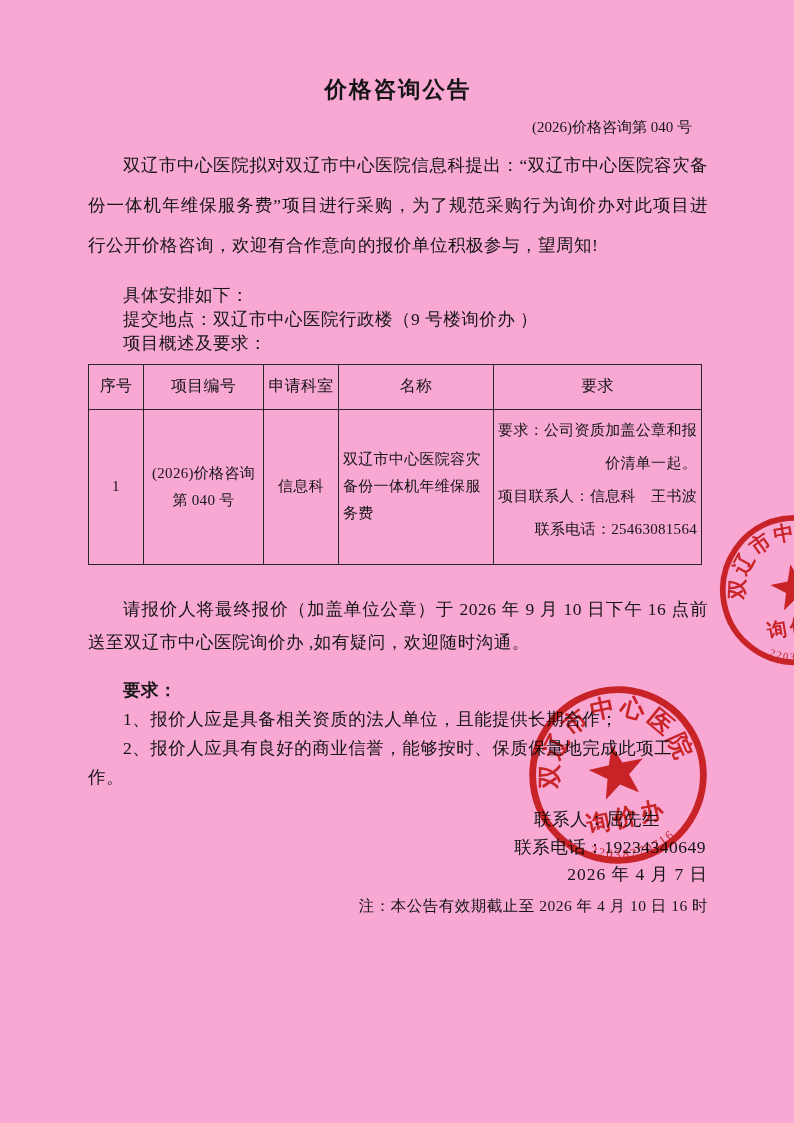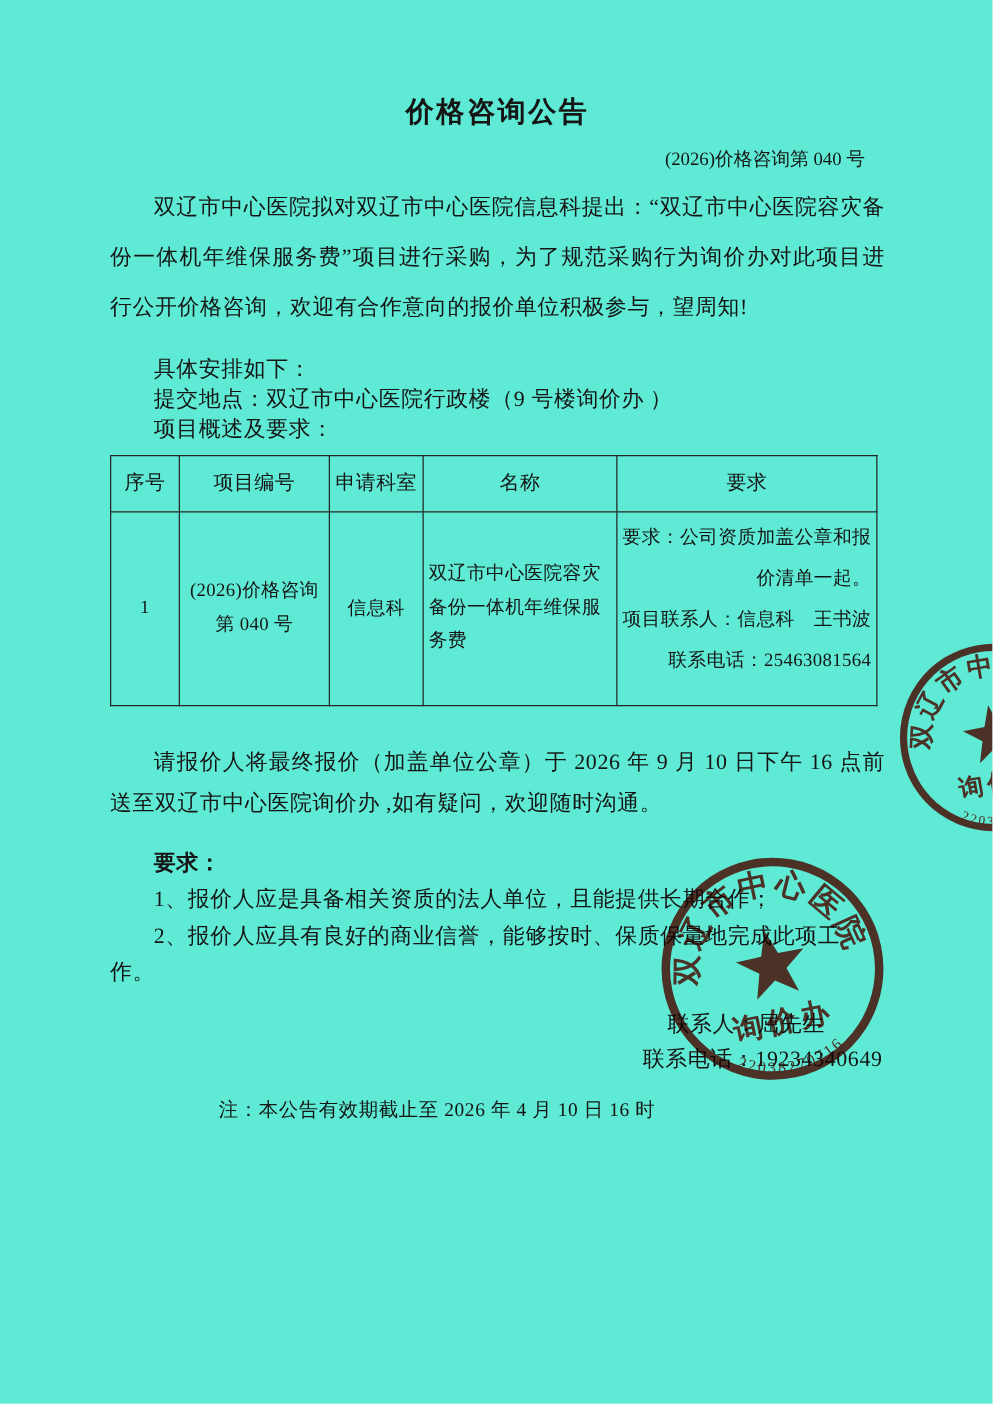--- a/index.html
+++ b/index.html
@@ -1,17 +1,17 @@
 <!DOCTYPE html>
 <html><head>
 <meta charset="utf-8">
 <style>
   html,body{margin:0;padding:0;background:#e9e9e9;}
   .page{
-    position:relative;width:794px;height:1123px;margin:0 auto;background:#5eead4;
+    position:relative;width:794px;height:1123px;margin:0 auto;background:#f9a8d4;
     overflow:hidden;font-family:"Liberation Serif","DejaVu Serif",serif;
     color:#151515;-webkit-font-smoothing:antialiased;
   }
   .content{position:absolute;left:88px;right:86px;top:0;font-size:17.5px;letter-spacing:.5px;}
   .title{text-align:center;font-size:22.5px;font-weight:bold;margin:74px 0 0 0;letter-spacing:2px;}
   .doc-no{text-align:right;font-size:15px;margin-top:13px;padding-right:16px;letter-spacing:0;}
   .intro{margin-top:8px;line-height:40px;text-indent:2em;text-align:justify;}
   .arrange{margin-top:13px;line-height:24px;}
   .arrange div{text-indent:2em;}
   table.info{
@@ -26,21 +26,21 @@
   td.c-req{text-align:left;vertical-align:top;line-height:33px;padding:6px 2px 0 9px;}
   td.c-req p{margin:0;text-align:right;}
   tr.body-row{height:155px;}
   .deadline{margin-top:28px;line-height:33px;text-indent:2em;text-align:justify;}
   .req-head{font-weight:bold;line-height:29px;text-indent:2em;}
   .req-item{line-height:29px;text-indent:2em;}
   .sig{margin-top:14px;display:flex;flex-direction:column;align-items:flex-end;line-height:27.5px;}
   .sig-contact{margin-right:48px;}
   .sig-phone{margin-right:2px;}
   .sig-date{margin-right:0;letter-spacing:1px;}
-  .note{margin-top:17px;padding-left:87px;font-size:15.5px;}
+  .note{margin-top:7px;padding-left:87px;font-size:15.5px;text-align:right;}
   .stamp{position:absolute;mix-blend-mode:multiply;opacity:.92;}
   .stamp svg{overflow:visible;display:block;}
   .stamp-main{left:521px;top:678px;width:194px;height:194px;transform:rotate(-12deg);}
   .stamp-edge{left:713px;top:508px;width:164px;height:164px;transform:rotate(-10deg);}
 </style>
 </head>
 <body>
 
 <div class="page">
   <div class="content">
@@ -90,20 +90,21 @@
 
     <p class="deadline">请报价人将最终报价（加盖单位公章）于 2026 年 9 月 10 日下午 16 点前送至双辽市中心医院询价办 ,如有疑问，欢迎随时沟通。</p>
 
     <div class="req-head">要求：</div>
     <div class="req-item">1、报价人应是具备相关资质的法人单位，且能提供长期合作；</div>
     <div class="req-item">2、报价人应具有良好的商业信誉，能够按时、保质保量地完成此项工作。</div>
 
     <div class="sig">
       <div class="sig-contact">联系人：屈先生</div>
       <div class="sig-phone">联系电话：19234340649</div>
+      <div class="sig-date">2026 年 4 月 7 日</div>
     </div>
 
     <div class="note">注：本公告有效期截止至 2026 年 4 月 10 日 16 时</div>
   </div>
 
   <div class="stamp stamp-main">
     <svg width="194" height="194" viewBox="0 0 200 200" color="#c9231b">
       <circle cx="100" cy="100" r="88" fill="none" stroke="currentColor" stroke-width="7"></circle>
       <path id="arcTopA" d="M 38,100 A 62,62 0 0 1 162,100" fill="none"></path>
       <path id="arcBotA" d="M 17,115 A 84,84 0 0 0 183,115" fill="none"></path>

